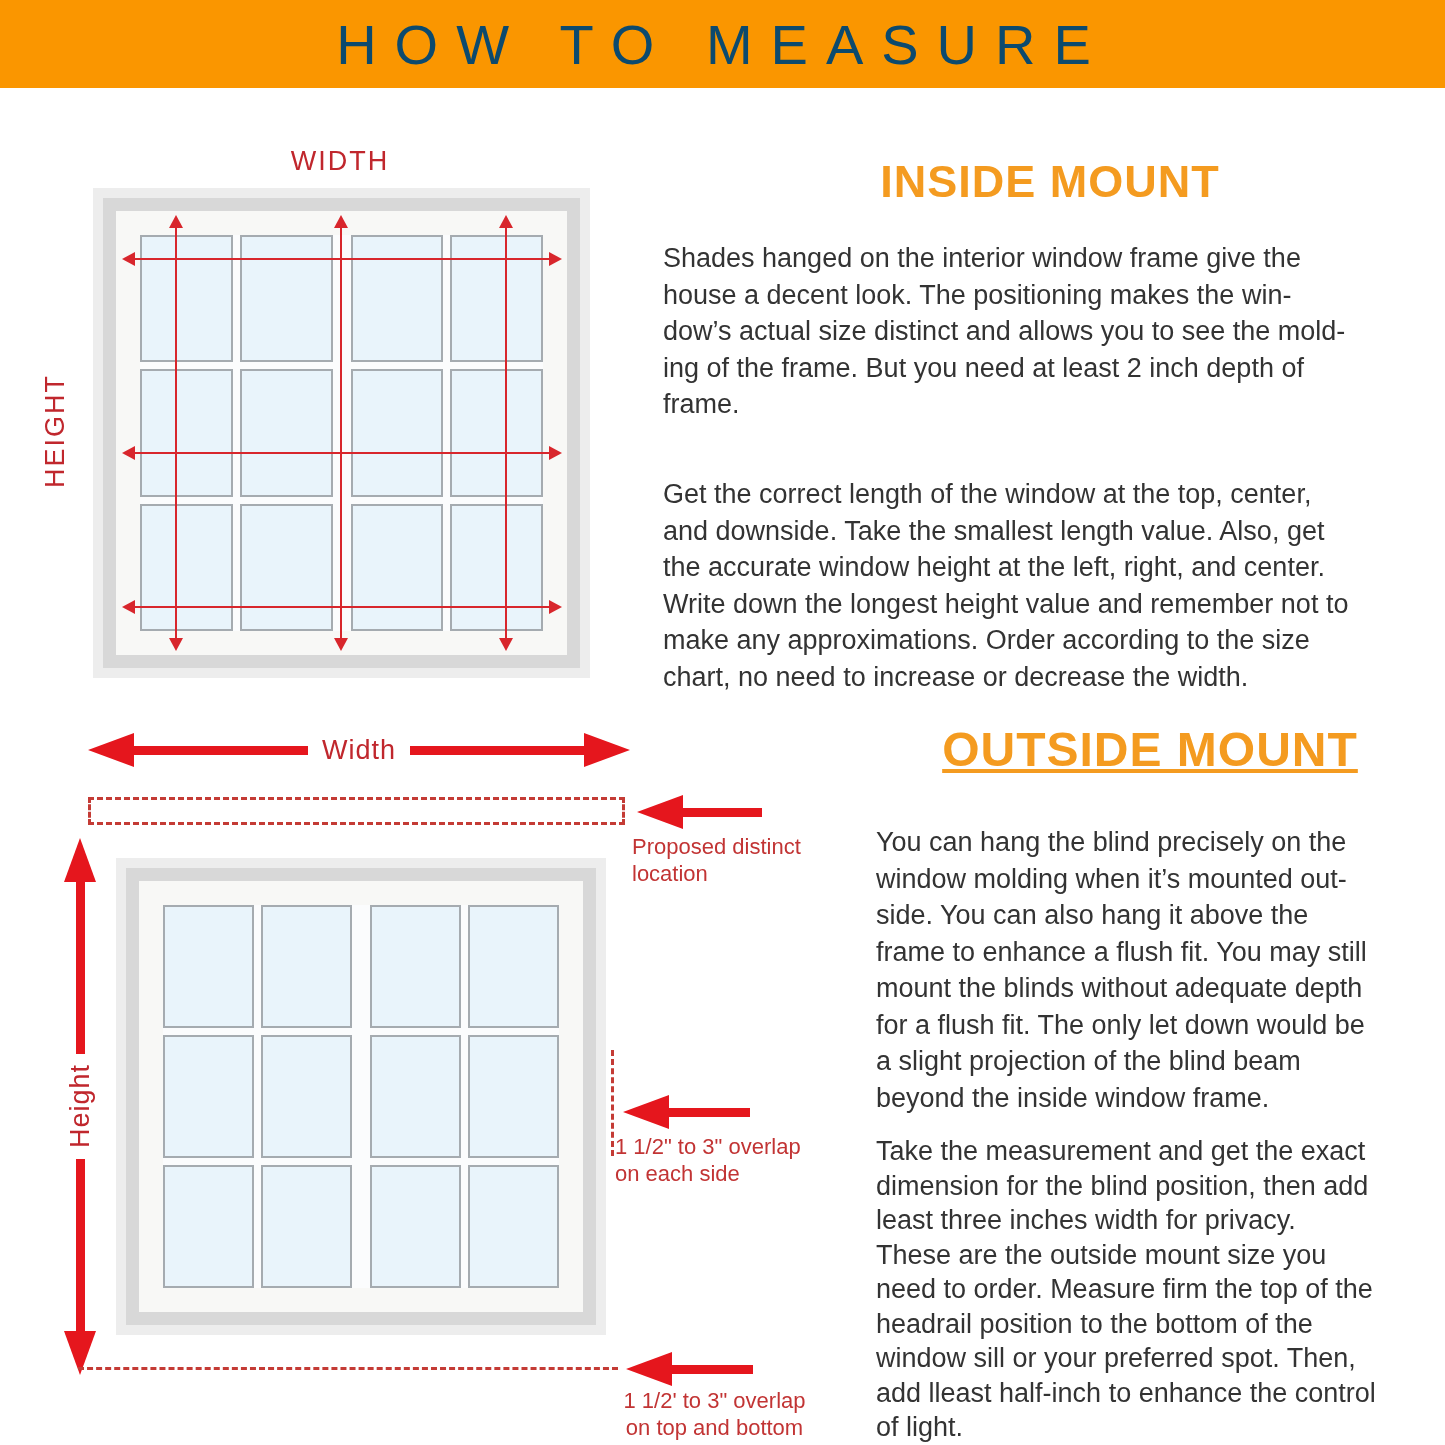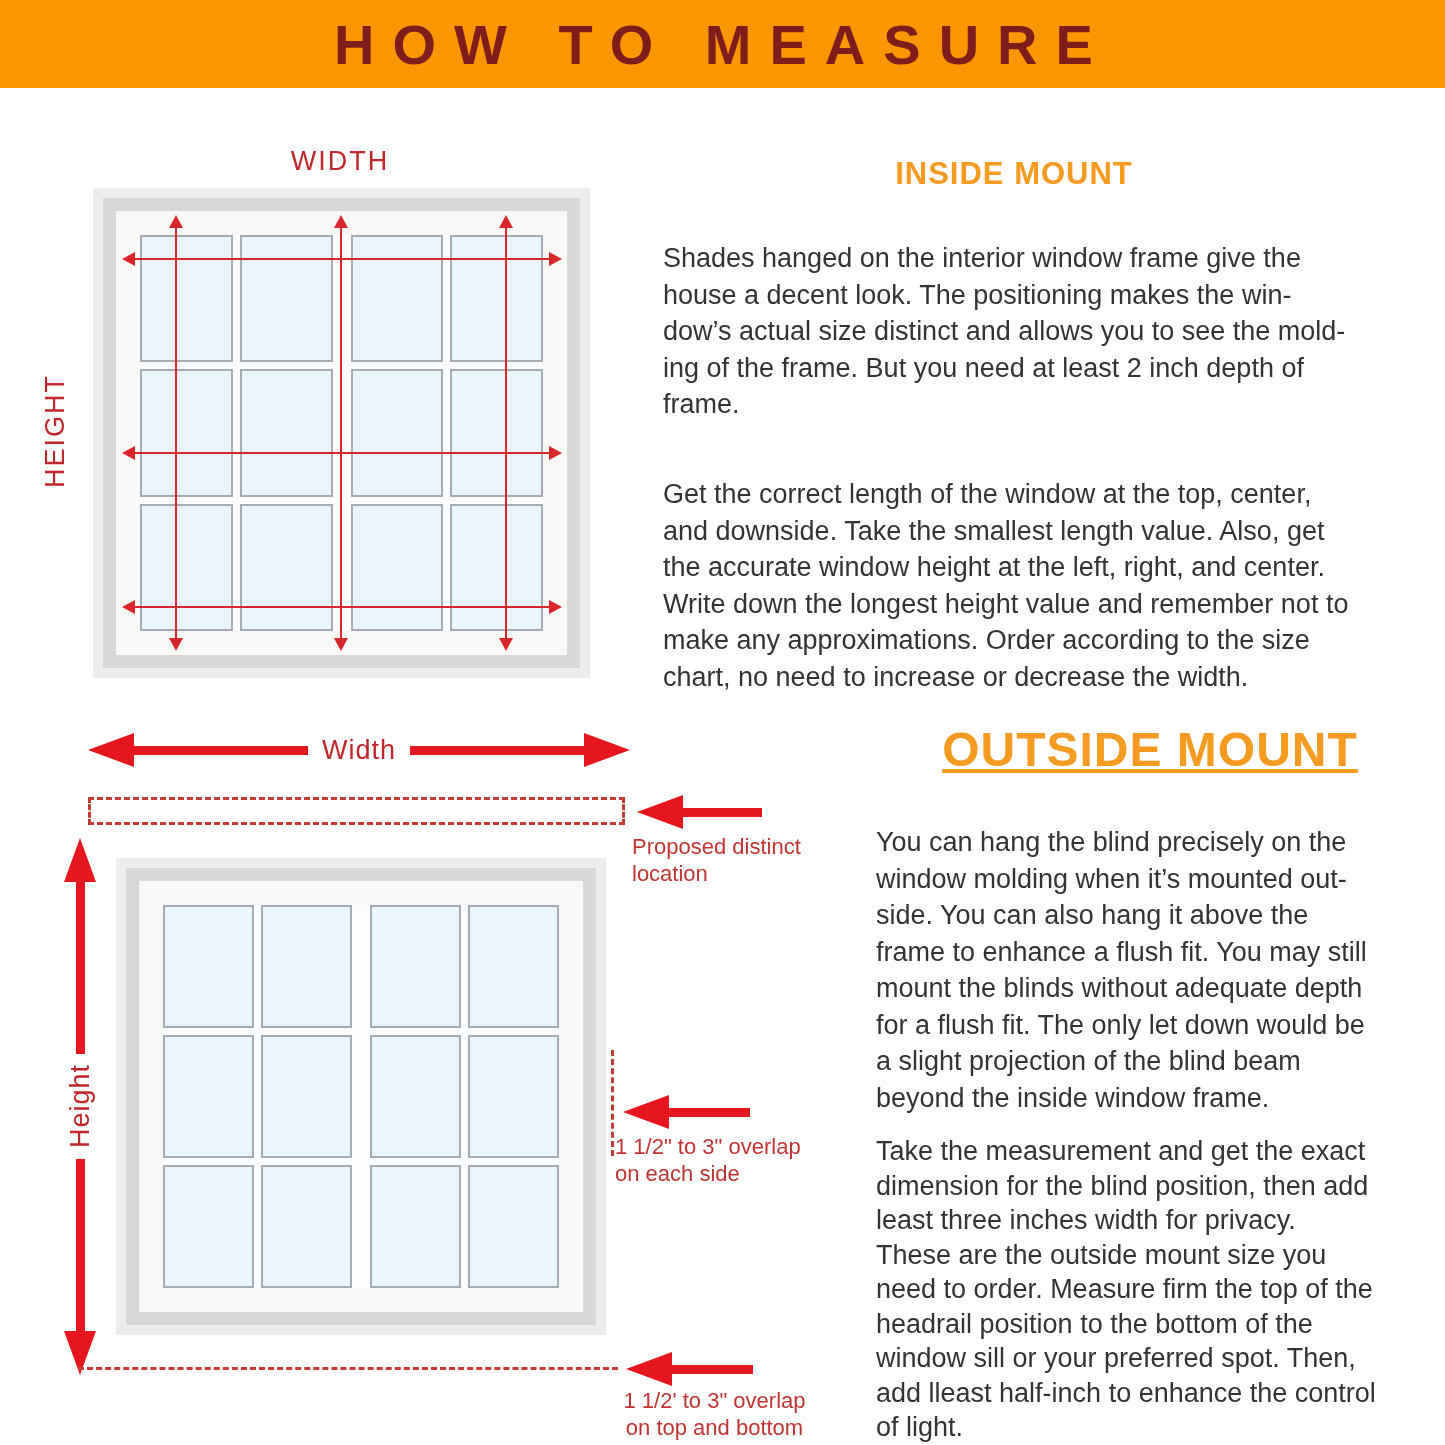--- a/index.html
+++ b/index.html
@@ -3,21 +3,21 @@
 <meta charset="utf-8">
 <style>
   html,body{margin:0;padding:0;background:#fff;}
   .page{position:relative;width:1445px;height:1445px;background:#fff;overflow:hidden;
         font-family:"Liberation Sans",sans-serif;}
 
   
   .banner{position:absolute;left:0;top:0;width:100%;height:88px;
           background:var(--orange-banner,#fa9600);
           display:flex;align-items:center;justify-content:center;}
-  .banner-title{margin:0;font-size:56px;font-weight:bold;color:#7f1d1d;
+  .banner-title{margin:0;font-size:56px;font-weight:normal;color:#0c4a6e;
                 letter-spacing:18px;white-space:nowrap;}
 
   
   .heading{position:absolute;font-weight:bold;color:var(--orange-heading,#f49b20);
            text-align:center;letter-spacing:1px;}
   .body-text{position:absolute;font-size:27px;line-height:36.5px;
              color:var(--ink,#333333);white-space:pre-line;}
 
   
   .red-caption{position:absolute;color:var(--red-text,#c0272d);font-size:27px;letter-spacing:2px;}
@@ -109,21 +109,21 @@
     </div>
   </div>
 
   <div class="mah" style="left:124px;top:258px;width:436px;"></div>
   <div class="mah" style="left:124px;top:452px;width:436px;"></div>
   <div class="mah" style="left:124px;top:606px;width:436px;"></div>
   <div class="mav" style="left:175px;top:217px;height:432px;"></div>
   <div class="mav" style="left:340px;top:217px;height:432px;"></div>
   <div class="mav" style="left:505px;top:217px;height:432px;"></div>
 
-  <div class="heading" style="left:624px;top:156px;width:780px;font-size:31px;">INSIDE MOUNT</div>
+  <div class="heading" style="left:660px;top:156px;width:780px;font-size:45px;">INSIDE MOUNT</div>
   <div class="body-text" style="left:663px;top:240px;width:790px;">Shades hanged on the interior window frame give the
 house a decent look. The positioning makes the win-
 dow’s actual size distinct and allows you to see the mold-
 ing of the frame. But you need at least 2 inch depth of
 frame.</div>
   <div class="body-text" style="left:663px;top:476px;width:790px;">Get the correct length of the window at the top, center,
 and downside. Take the smallest length value. Also, get
 the accurate window height at the left, right, and center.
 Write down the longest height value and remember not to
 make any approximations. Order according to the size

